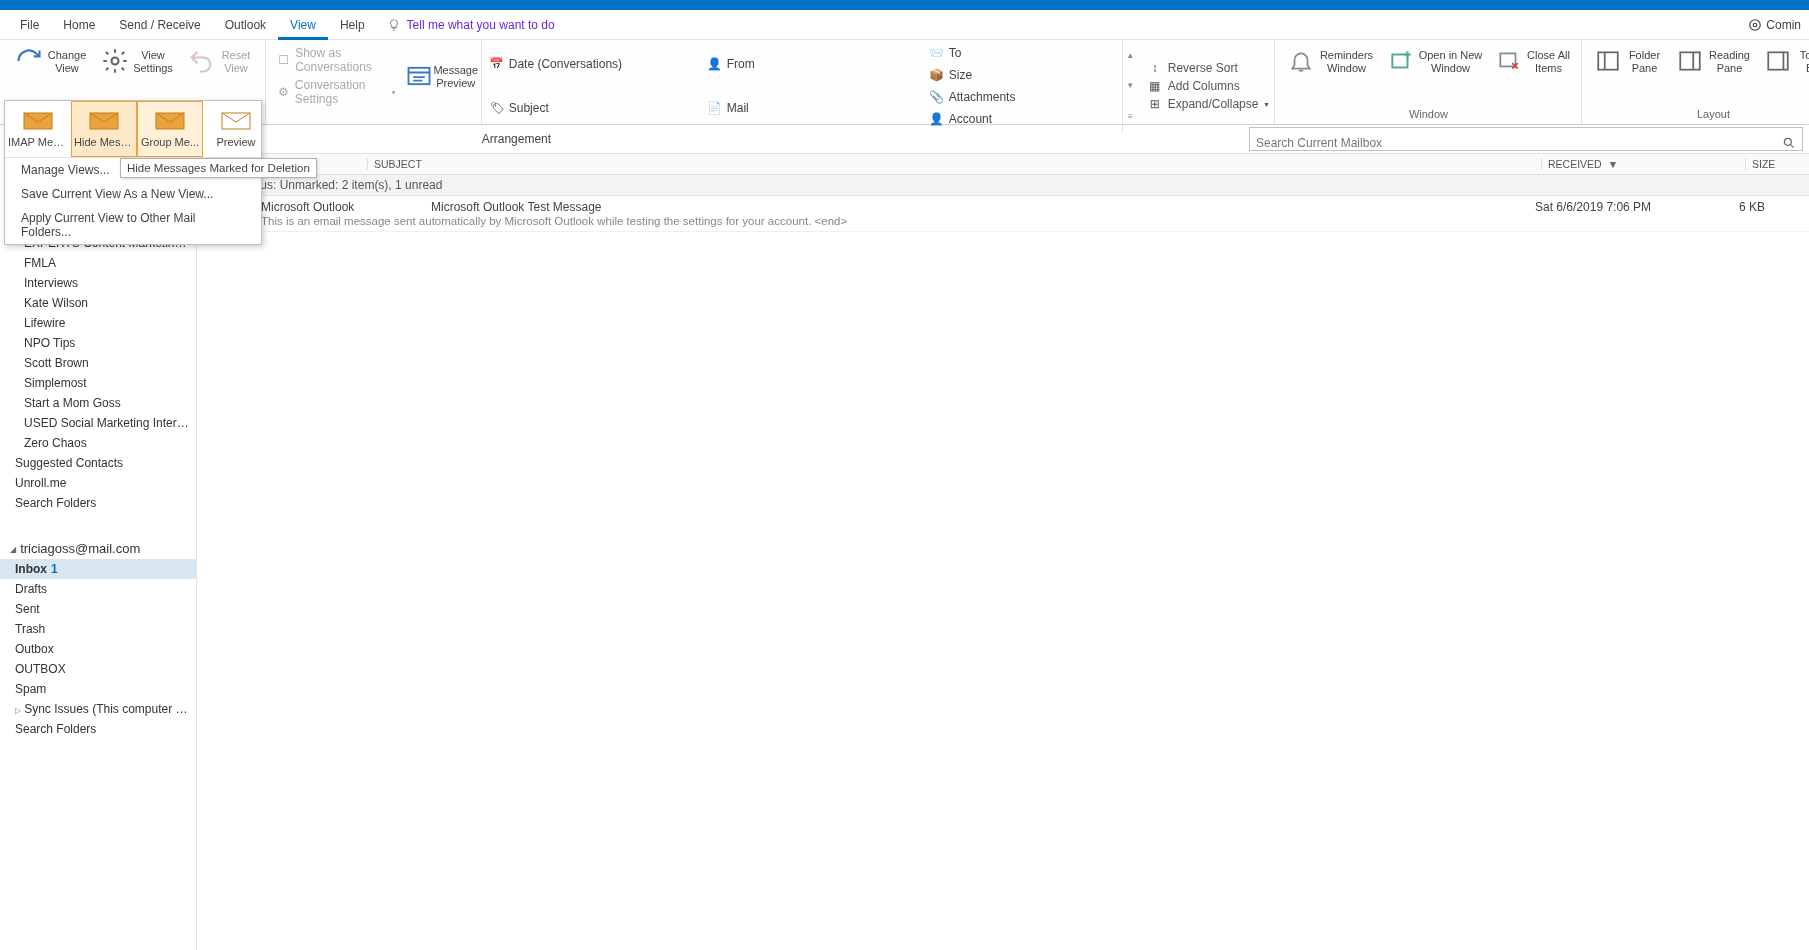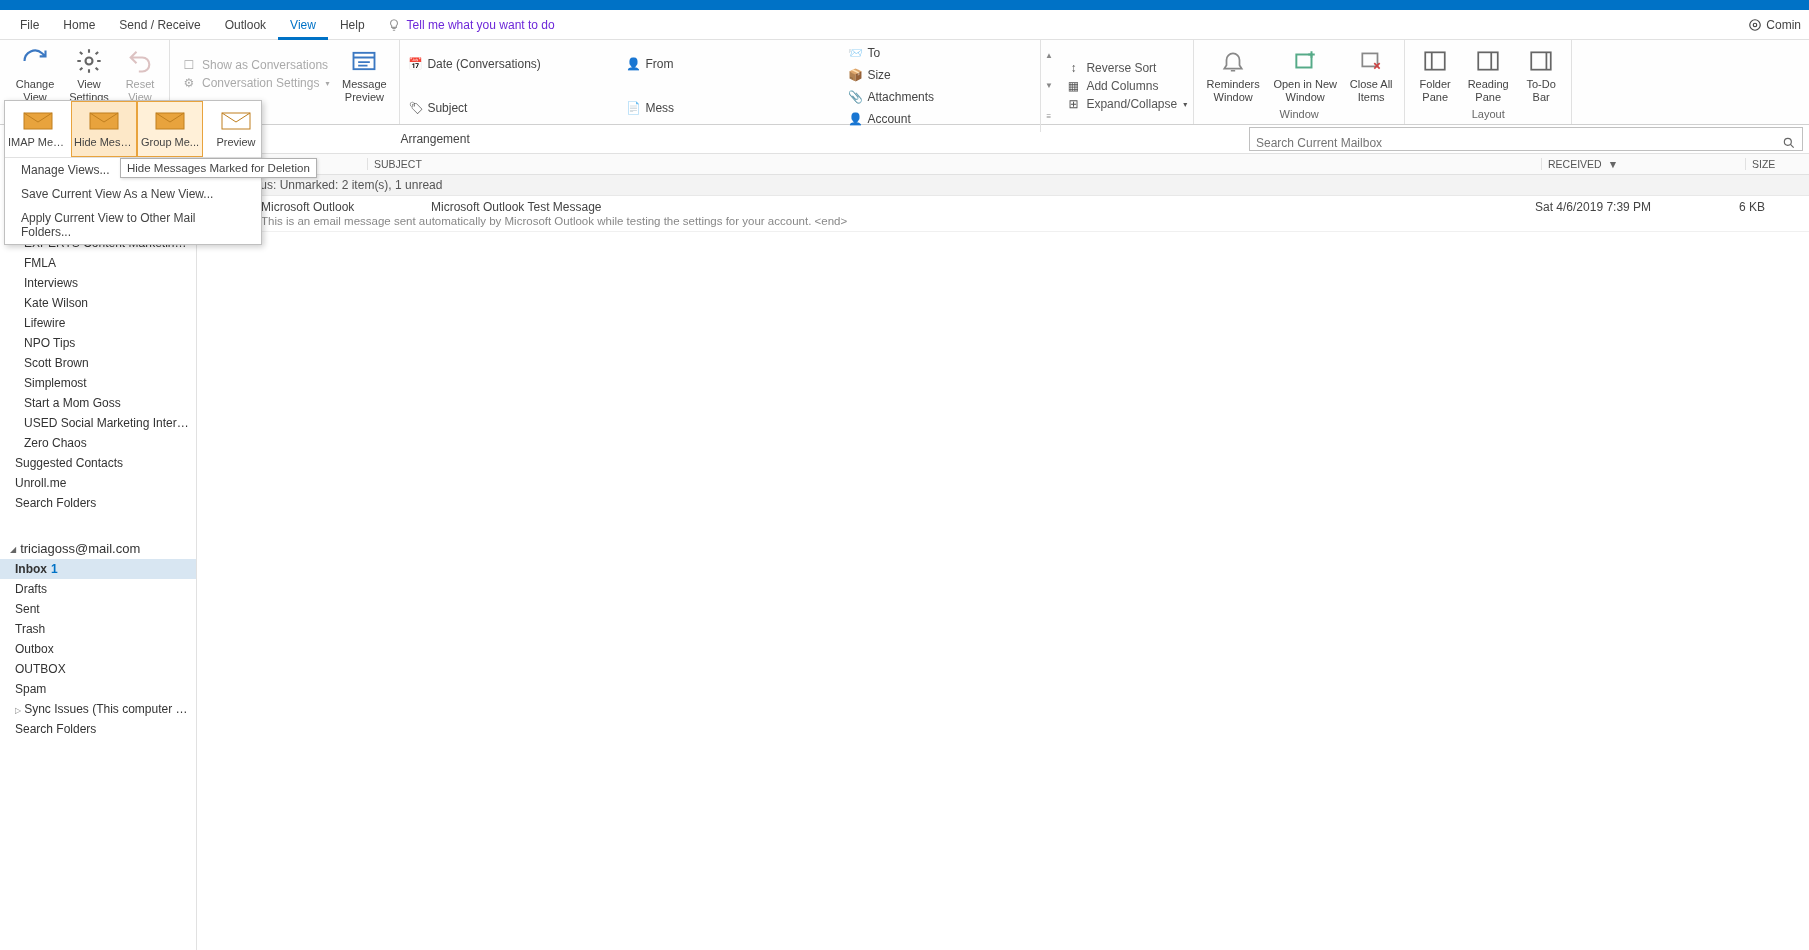--- a/index.html
+++ b/index.html
@@ -16,21 +16,21 @@
 .menutabs .tellme { color: #6d28d9; }
 .menutabs .spacer { flex: 1; }
 .menutabs .coming { color: #444; display: flex; align-items: center; gap: 4px; }
 .menutabs .coming svg { width: 14px; height: 14px; }
 
 
 .ribbon { display: flex; align-items: stretch; height: 85px; background: #fefefe; border-bottom: 1px solid #d0d0d0; padding-left: 3px; }
 .ribgroup { display: flex; flex-direction: column; align-items: center; padding: 2px 6px; }
 .ribgroup.bordered { border-right: 1px solid #e1e1e1; }
 .ribgroup .rowbtns { display: flex; gap: 2px; }
-.ribbtn { display: flex; flex-direction: column; align-items: center; justify-content: flex-start; padding: 3px 4px; cursor: pointer; min-width: 40px; }
+.ribbtn { display: flex; flex-direction: row; align-items: center; justify-content: flex-start; padding: 3px 4px; cursor: pointer; min-width: 40px; }
 .ribbtn .ico { width: 32px; height: 32px; display:flex; align-items:center; justify-content:center;}
 .ribbtn .lbl { font-size: 11px; text-align: center; line-height: 1.15; margin-top: 1px; }
 .ribgroup .gname { font-size: 11px; color: #666; margin-top: auto; padding-bottom: 2px; }
 .midcol { display: flex; flex-direction: column; justify-content: center; gap: 4px; padding: 4px 6px; }
 .midcol .line { display: flex; align-items: center; gap: 6px; font-size: 12px; color: #555; cursor: pointer; }
 .midcol .line .sm { width:14px; height:14px; display:inline-flex; align-items:center; justify-content:center; }
 .arrangegrid { display: flex; flex-wrap: wrap; gap: 8px 28px; width: 440px; padding: 6px 8px; }
 .arrangegrid .aitem { display: flex; align-items: center; gap: 5px; font-size: 12px; cursor:pointer; width: 190px; }
 .arrangegrid .aitem .sm { width:14px; height:14px; }
 .arrangecol { display:flex; flex-direction:column; border-right: 1px solid #e1e1e1; }
@@ -187,21 +187,21 @@
         <div class="aitem">
             <span class="sm">👤</span>
             <span>From</span>
           </div>
         <div class="aitem">
             <span class="sm">🏷</span>
             <span>Subject</span>
           </div>
         <div class="aitem">
             <span class="sm">📄</span>
-            <span>Mess</span>
+            <span>Mail</span>
           </div>
       </div>
       <div class="arrangegrid" style="width:200px;">
         <div class="aitem" style="width:160px;">
             <span class="sm">📨</span>
             <span>To</span>
           </div>
         <div class="aitem" style="width:160px;">
             <span class="sm">📦</span>
             <span>Size</span>
@@ -403,20 +403,20 @@
       <div class="col subj">SUBJECT</div>
       <div class="col recv"><span>RECEIVED</span><span class="sortarr">▼</span></div>
       <div class="col size">SIZE</div>
     </div>
     <div class="statusrow">tus: Unmarked: 2 item(s), 1 unread</div>
     <div id="msgs">
         <div class="msg">
           <div class="mrow1">
             <span class="mfrom">Microsoft Outlook</span>
             <span class="msubj">Microsoft Outlook Test Message</span>
-            <span class="mrecv">Sat 4/6/2019 7:39 PM</span>
+            <span class="mrecv">Sat 6/6/2019 7:06 PM</span>
             <span class="msize">6 KB</span>
           </div>
           <div class="mrow2">This is an email message sent automatically by Microsoft Outlook while testing the settings for your account.  &lt;end&gt;</div>
         </div>
       </div>
   </div>
 </div>
 
 </body></html>

